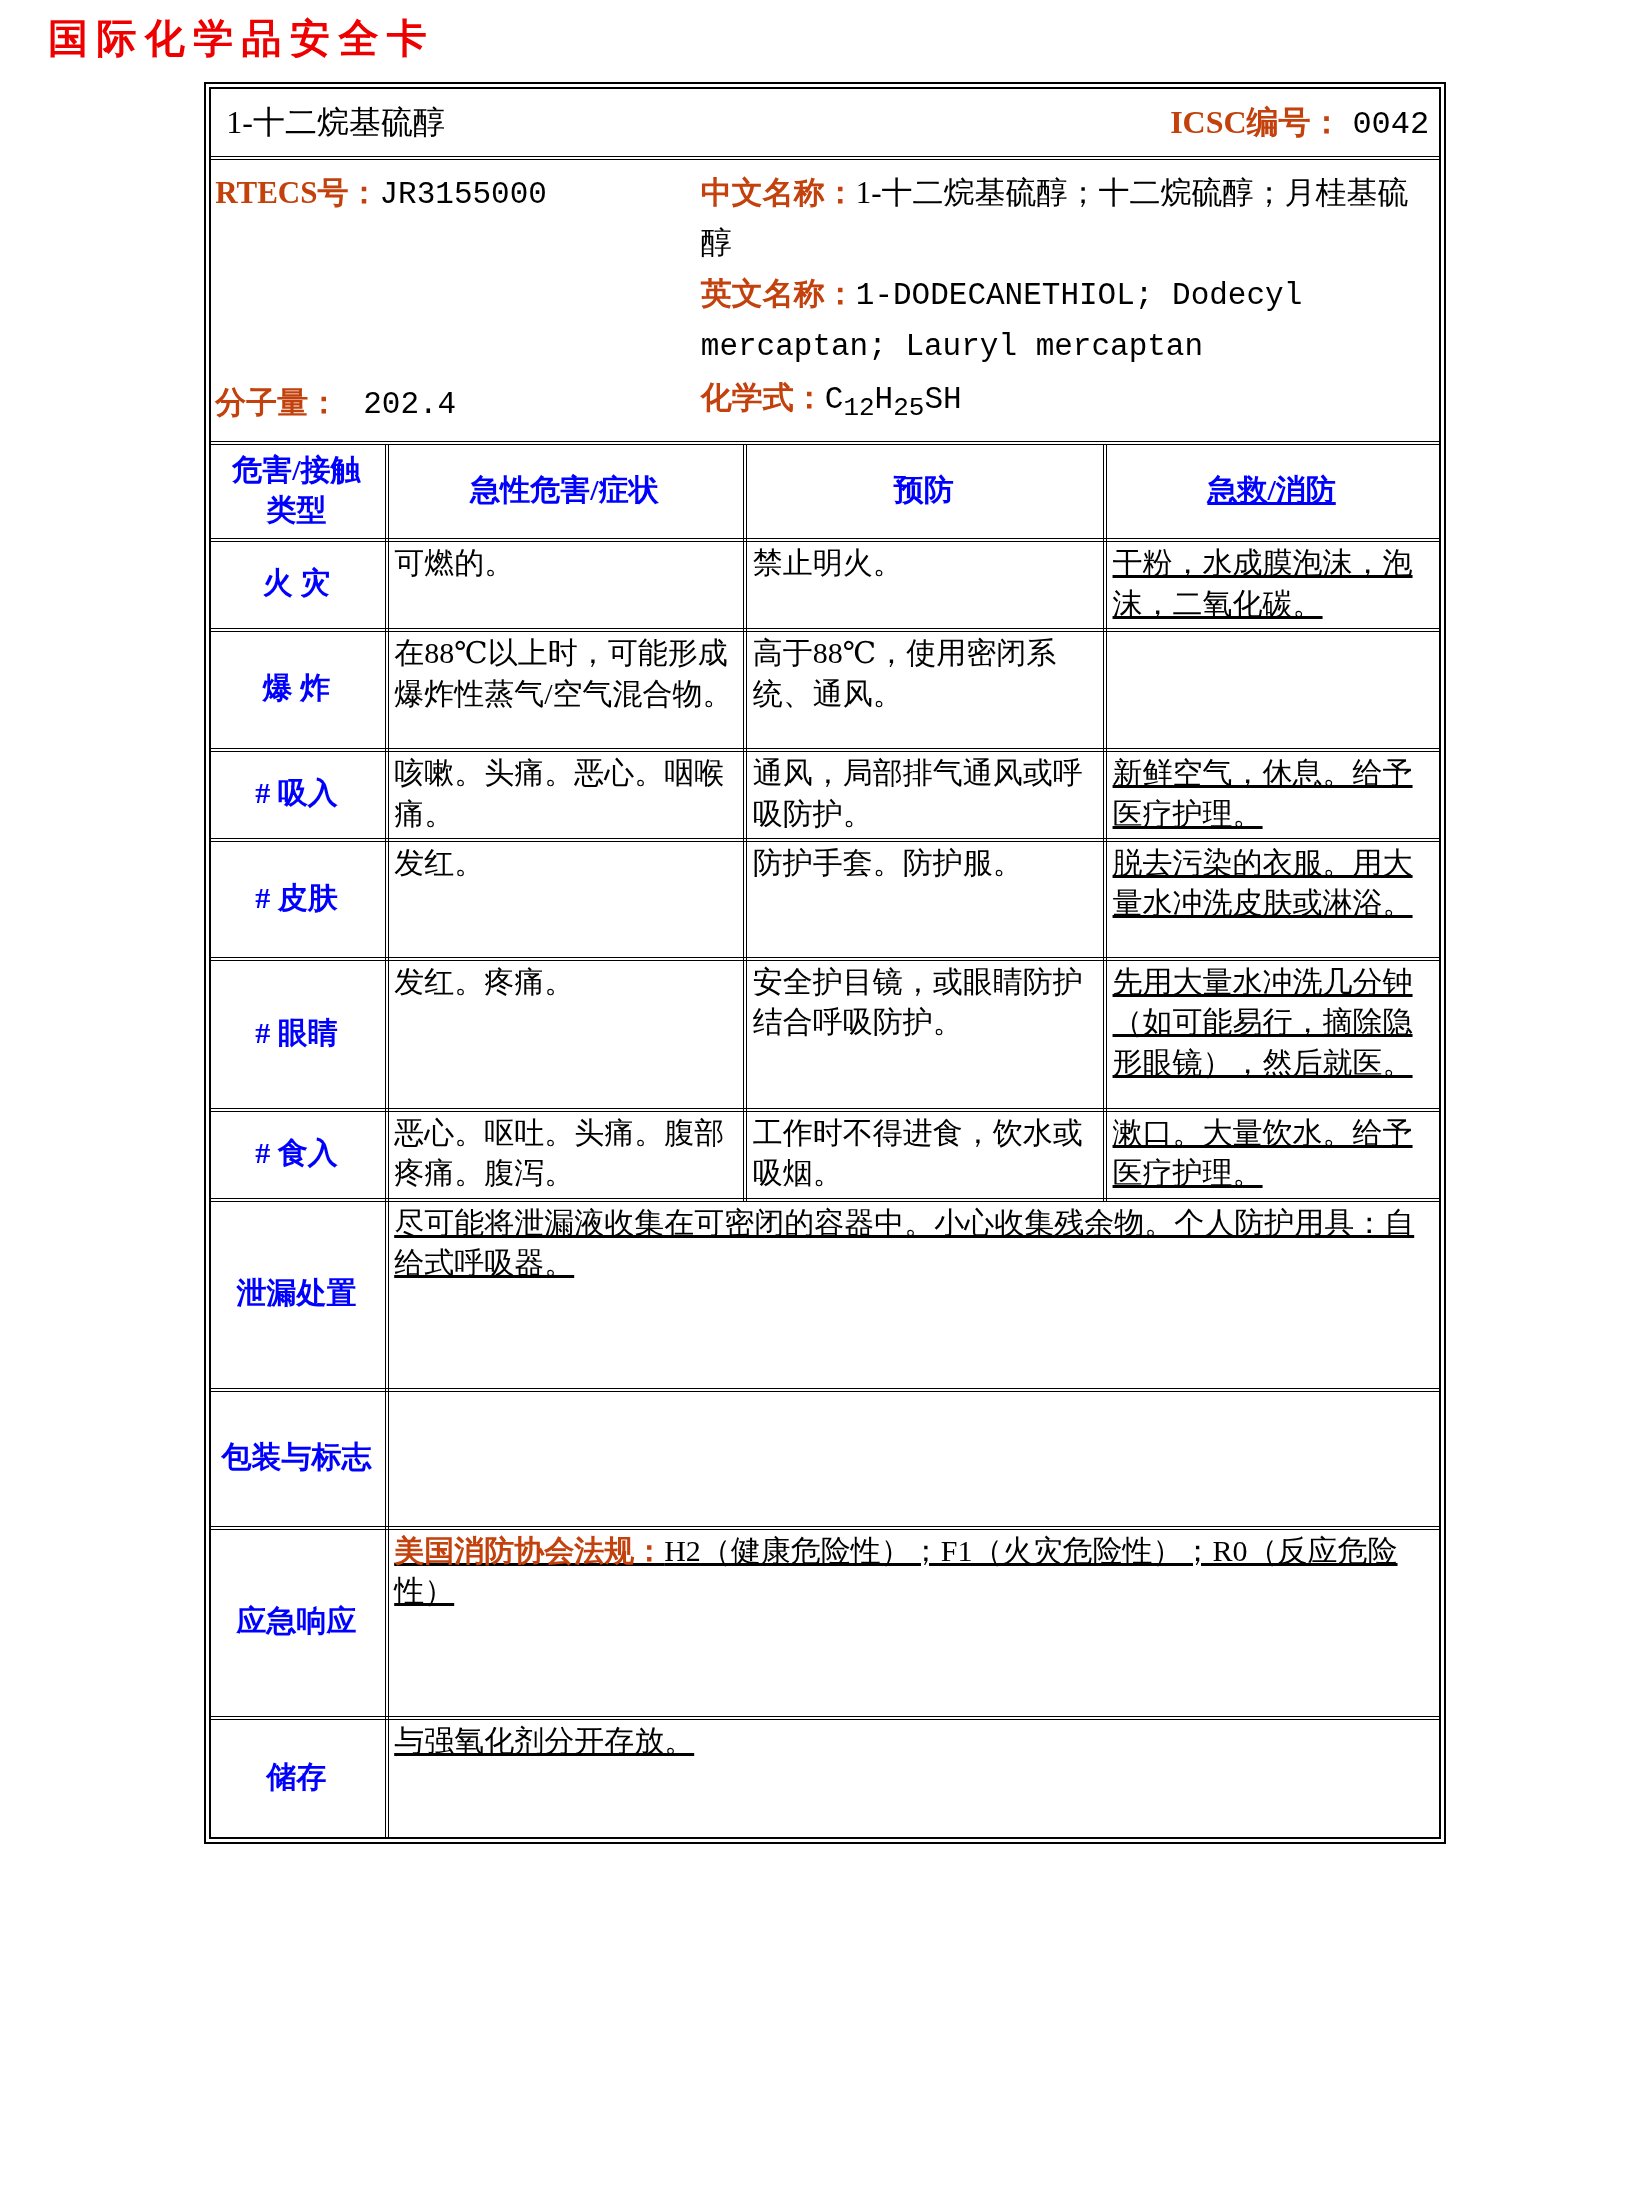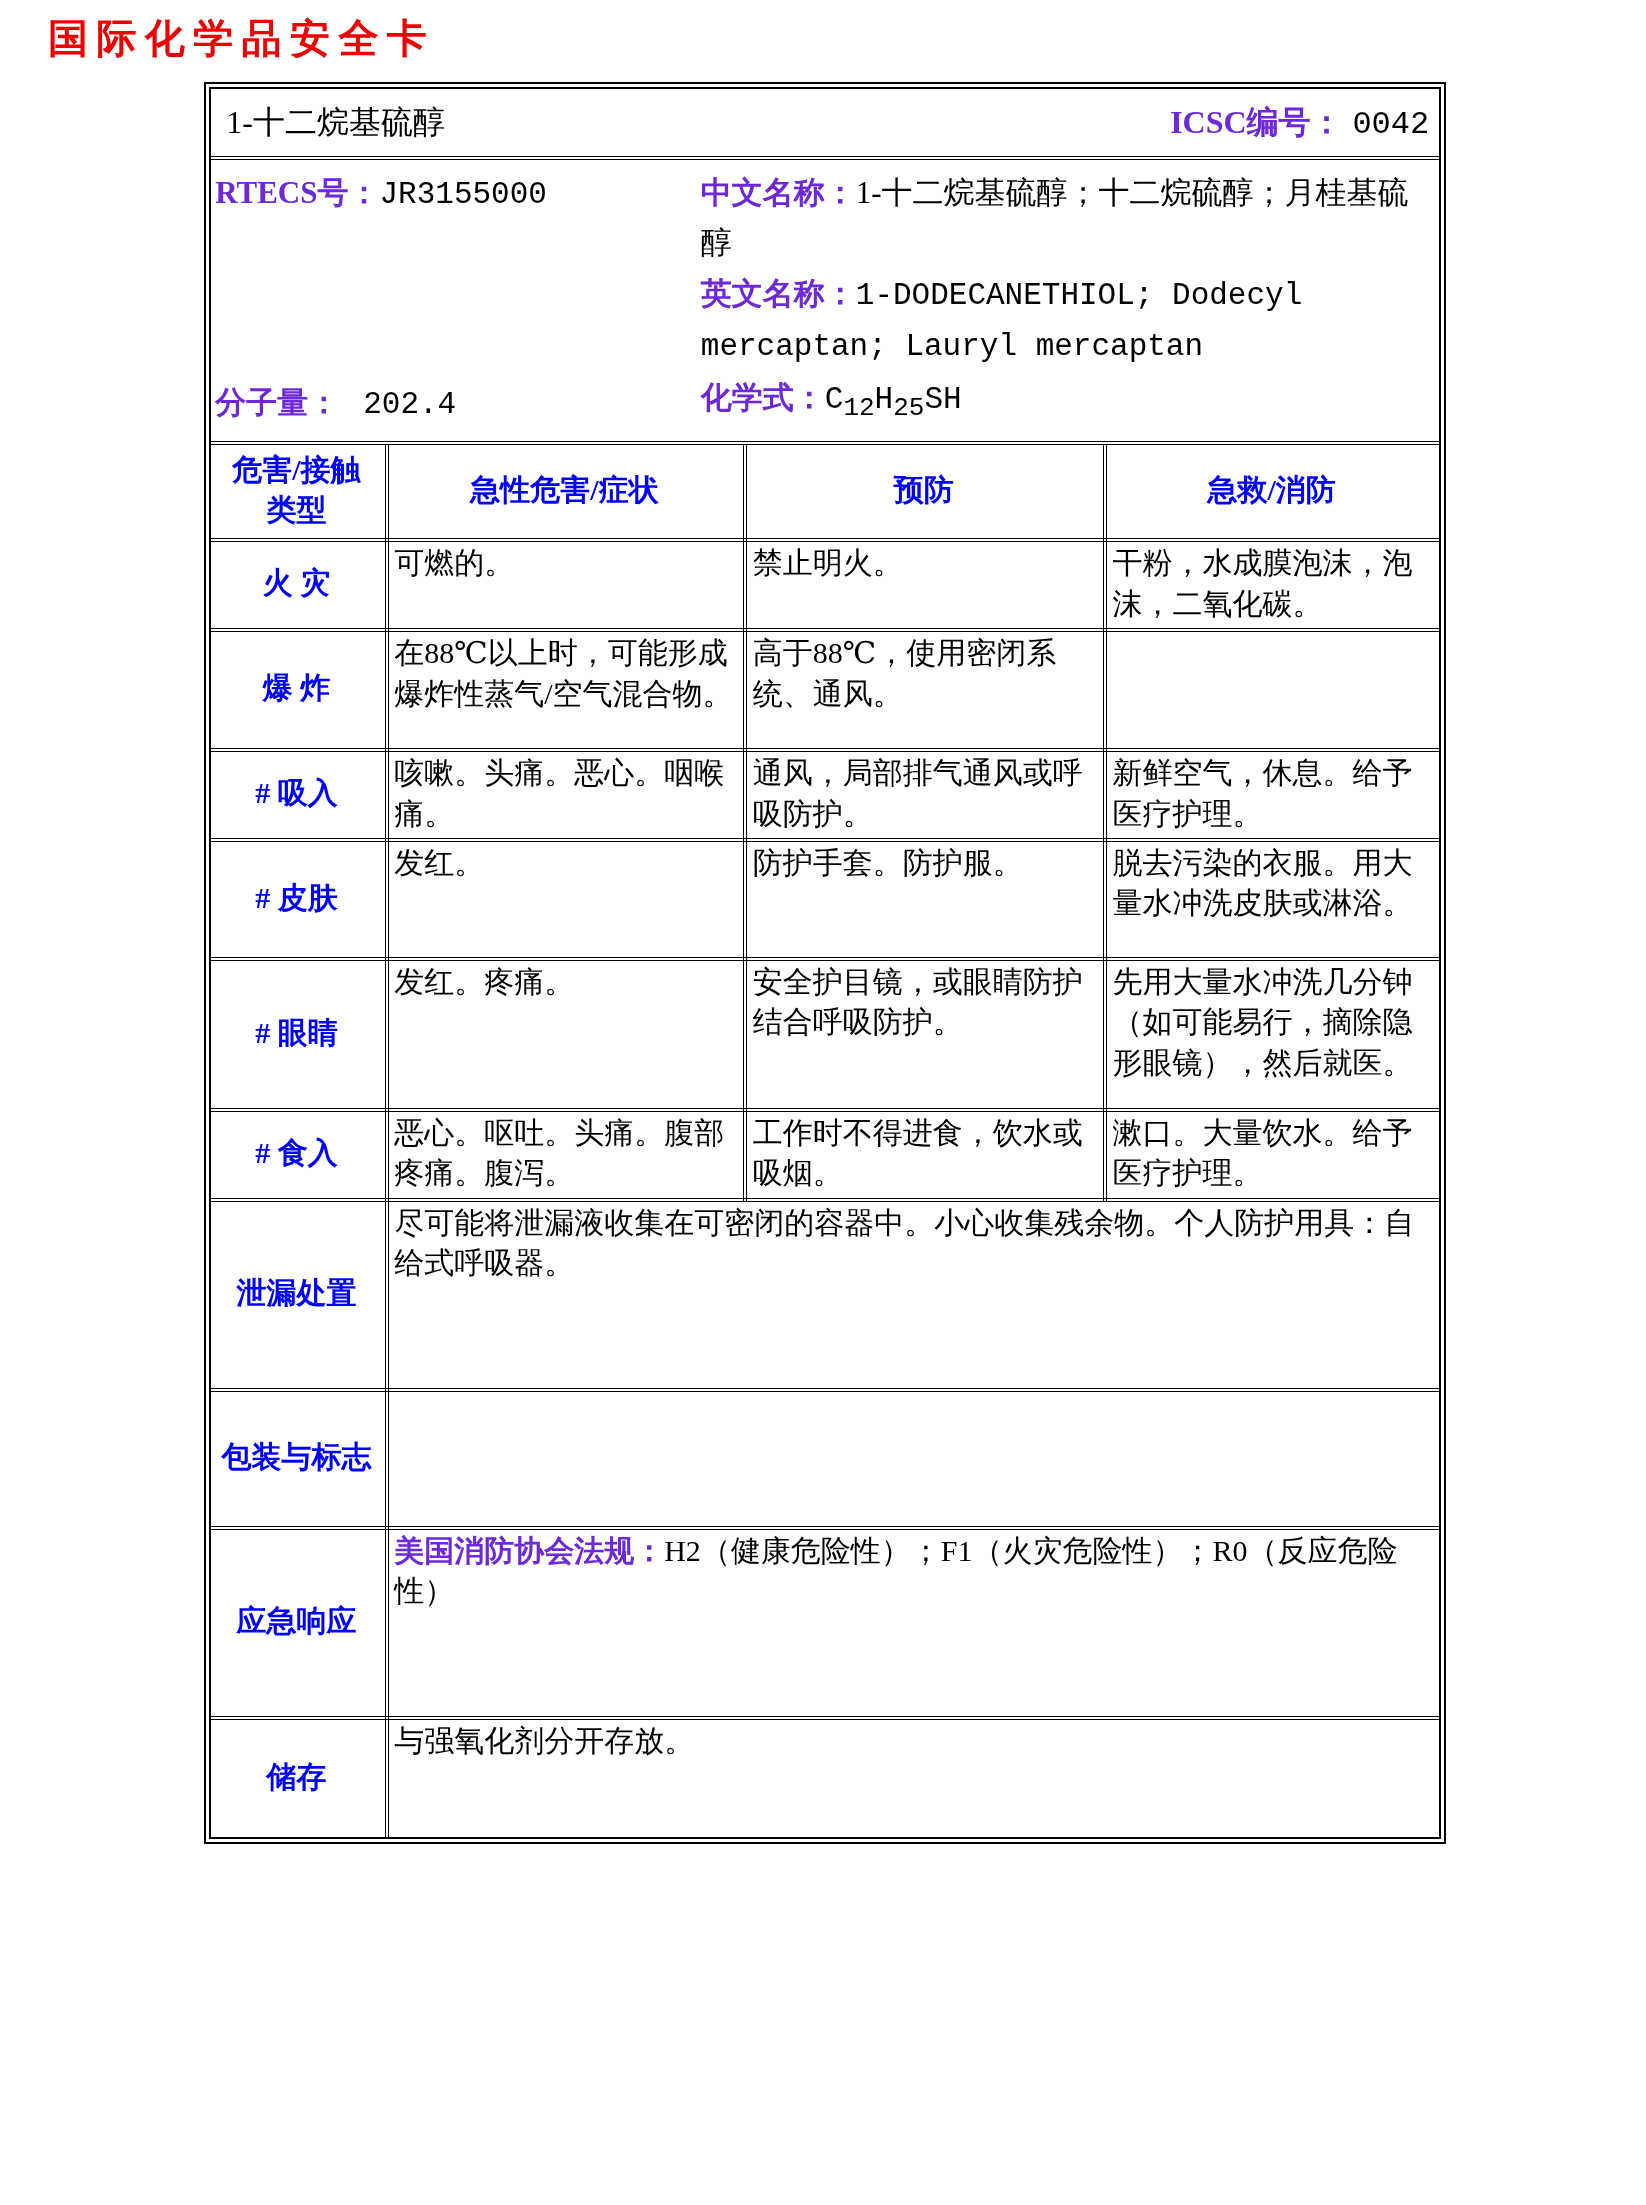--- a/index.html
+++ b/index.html
@@ -40,21 +40,21 @@
   .card-header {
     height: 67px;
     display: flex;
     align-items: center;
     justify-content: space-between;
     padding: 0 9.8px 0 15.3px;
     border-bottom: 4.9px double #000000;
     font-size: 32px;
   }
   .chem-name { color: #000000; }
-  .blue-label { color: #6d28d9; font-weight: bold; }
+  .blue-label { color: #c2410c; font-weight: bold; }
   .mono { font-family: "Liberation Mono", "DejaVu Sans Mono", monospace; }
   .icsc-box { white-space: nowrap; }
   .icsc-value { margin-left: 9.8px; font-size: 32px; }
   
   .identity {
     display: flex;
     height: 285px;
     box-sizing: border-box;
     border-bottom: 4.9px double #000000;
     padding: 8.4px 9.8px 11px 4.2px;
@@ -85,21 +85,21 @@
   }
   table.hazard td {
     border-right: 4.9px double #000000;
     border-bottom: 4.9px double #000000;
     vertical-align: top;
     padding: 1.4px 8.4px 4.2px 5.6px;
     font-size: 30px;
     line-height: 1.34;
     overflow: hidden;
   }
-  table.hazard td:last-child { border-right: none; }
+  table.hazard td:last-child { border-right: none; text-decoration: underline; }
   table.hazard tr:last-child td { border-bottom: none; }
   td.lab {
     vertical-align: middle !important;
     text-align: center;
     color: #0000ff;
     font-weight: bold;
     font-size: 31px;
     padding: 2.8px 1.4px;
     line-height: 1.3;
   }

